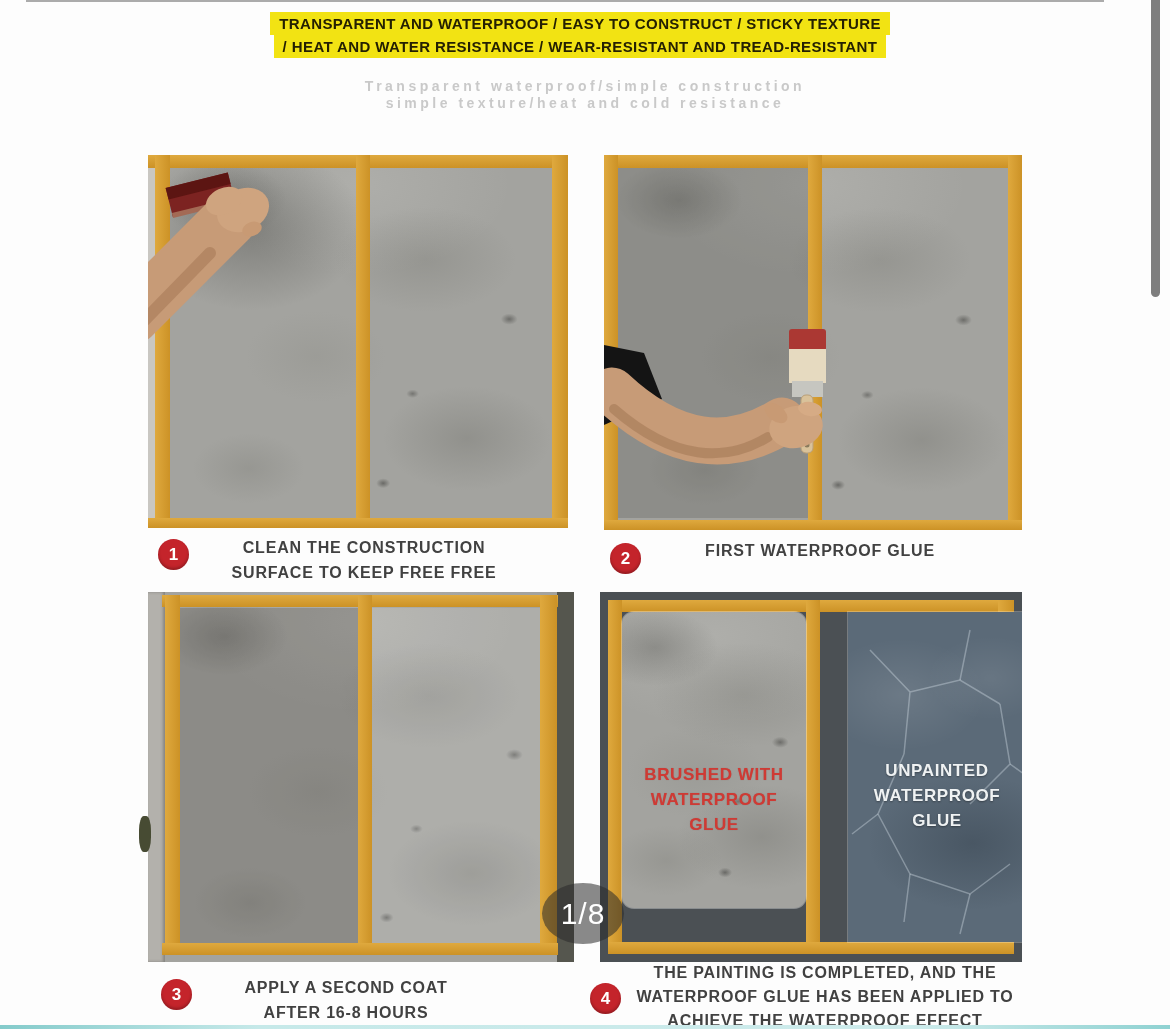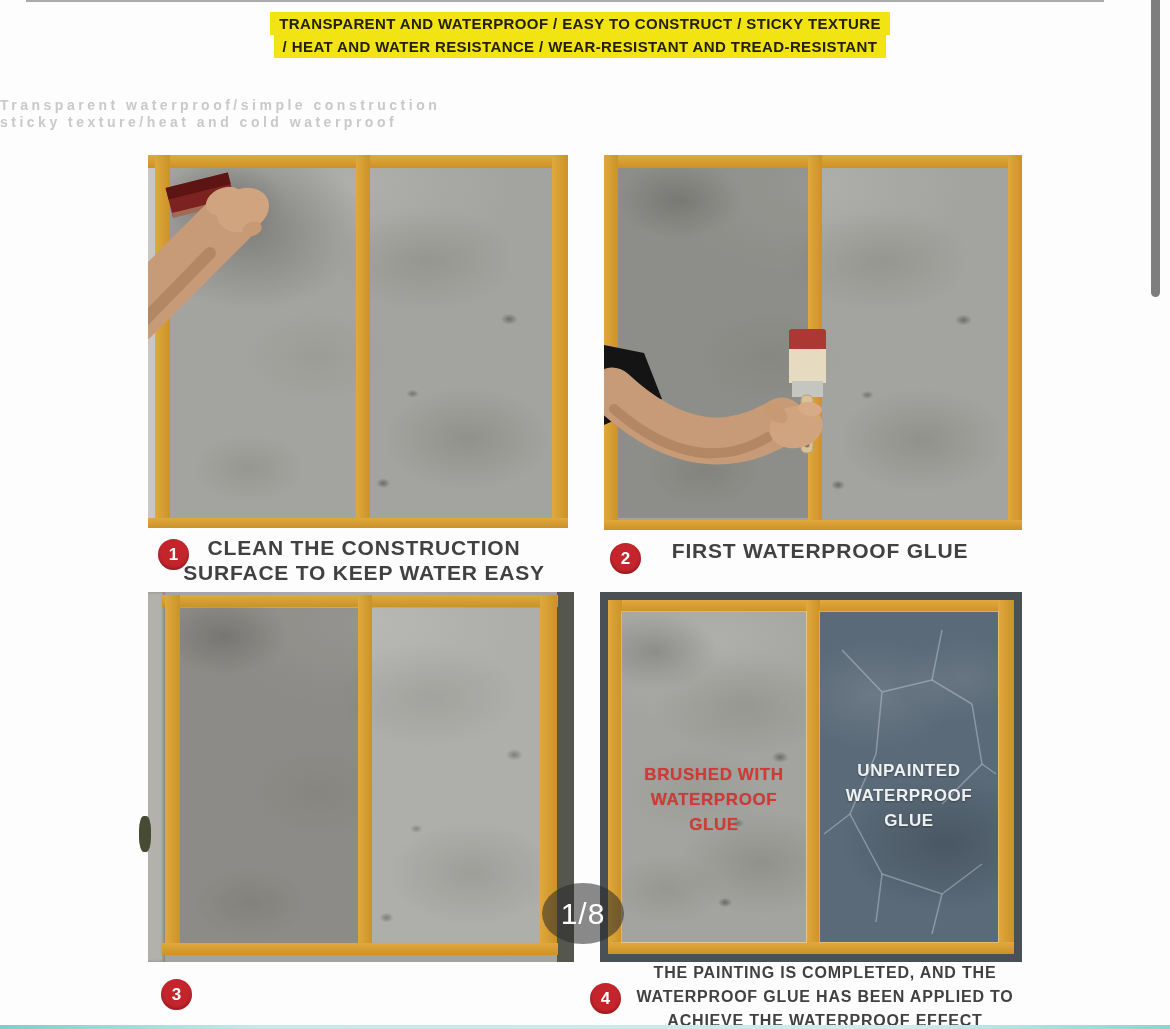--- a/index.html
+++ b/index.html
@@ -10,22 +10,22 @@
   
   .topline{position:absolute;left:26px;top:0;width:1078px;height:2px;background:rgba(70,70,70,.45);}
 
   
   .banner{position:absolute;left:0;right:10px;top:12px;text-align:center;line-height:0;}
   .banner .row{line-height:0;}
   .hl{display:inline-block;background:#f2e313;color:#242002;font-weight:bold;
       font-size:15px;line-height:19px;letter-spacing:.4px;padding:2px 9px;}
 
   
-  .watermark{position:absolute;left:0;right:0;top:78px;color:#c9c9c9;
-             font-size:14px;font-weight:bold;letter-spacing:3.5px;line-height:17px;margin-top:19px;}
+  .watermark{position:absolute;left:0;right:0;top:78px;text-align:center;color:#c9c9c9;
+             font-size:14px;font-weight:bold;letter-spacing:3.5px;line-height:17px;}
 
   
   .photo{position:absolute;overflow:hidden;}
   .concrete{background-color:#a3a39f;background-image:
     radial-gradient(90px 55px at 18% 12%,rgba(80,80,76,.32),transparent 70%),
     radial-gradient(130px 75px at 66% 28%,rgba(118,118,112,.30),transparent 70%),
     radial-gradient(100px 65px at 40% 54%,rgba(142,142,136,.33),transparent 70%),
     radial-gradient(120px 75px at 76% 76%,rgba(98,98,92,.28),transparent 70%),
     radial-gradient(80px 50px at 24% 84%,rgba(126,126,120,.33),transparent 70%),
     radial-gradient(10px 7px at 56% 88%,rgba(58,58,55,.55),transparent 70%),
@@ -33,31 +33,31 @@
     radial-gradient(9px 6px at 63% 64%,rgba(60,60,57,.45),transparent 70%),
     radial-gradient(220px 130px at 50% 8%,rgba(232,232,228,.16),transparent 70%);}
   .tapeH{position:absolute;background:linear-gradient(180deg,#dfa93e,#cc9226);}
   .tapeV{position:absolute;background:linear-gradient(90deg,#dfa93e,#cc9226);}
   .shade{position:absolute;pointer-events:none;}
 
   
   .slate{background-color:#5b6a78;background-image:
     radial-gradient(120px 80px at 30% 25%,rgba(255,255,255,.10),transparent 70%),
     radial-gradient(140px 90px at 70% 70%,rgba(20,30,40,.25),transparent 75%),
-    radial-gradient(90px 60px at 80% 20%,rgba(255,255,255,.08),transparent 70%);}
+    radial-gradient(90px 60px at 80% 20%,rgba(255,255,255,.08),transparent 70%); margin-left: 28px;}
 
   
   .p4label{position:absolute;text-align:center;font-weight:bold;font-size:17px;
            line-height:25px;letter-spacing:.6px;}
   .p4label.red{color:#cf3a34;text-shadow:0 0 1px rgba(120,20,20,.3);}
   .p4label.white{color:#eff2f3;text-shadow:0 1px 2px rgba(0,0,0,.35);}
 
   
   .cap{position:absolute;text-align:center;font-weight:bold;color:#414141;
-       font-size:21px;line-height:25px;letter-spacing:.8px;}
+       font-size:16px;line-height:25px;letter-spacing:.8px;}
   .cap4{font-size:16px;line-height:24px;}
   .stepnum{position:absolute;width:31px;height:31px;border-radius:50%;background:#c4242b;
            color:#fff;font-weight:bold;font-size:17px;display:flex;align-items:center;
            justify-content:center;box-shadow:inset 0 -2px 3px rgba(0,0,0,.25);}
 
   
   .badge{position:absolute;left:542px;top:883px;width:82px;height:61px;border-radius:50%;
          background:rgba(42,42,42,.55);color:#fff;font-size:30px;display:flex;
          align-items:center;justify-content:center;z-index:12;letter-spacing:1px;}
 
@@ -78,21 +78,21 @@
 
   <div class="topline"></div>
 
   <div class="banner">
     <div class="row"><span class="hl">TRANSPARENT AND WATERPROOF / EASY TO CONSTRUCT / STICKY TEXTURE</span></div>
     <div class="row"><span class="hl">/ HEAT AND WATER RESISTANCE / WEAR-RESISTANT AND TREAD-RESISTANT</span></div>
   </div>
 
   <div class="watermark">
     <div>Transparent waterproof/simple construction</div>
-    <div>sticky texture/heat and cold waterproof</div>
+    <div>simple texture/heat and cold resistance</div>
   </div>
 
   <div class="photo" style="left:148px;top:155px;width:420px;height:373px;">
     <div class="concrete fill"></div>
     <div class="shade" style="left:14px;top:10px;width:200px;height:180px;
          background:radial-gradient(150px 110px at 45% 35%,rgba(60,60,56,.35),transparent 75%);"></div>
     <div style="position:absolute;left:0;top:0;width:7px;height:373px;background:#c9c7c2;"></div>
     <div class="tapeH" style="left:0;top:0;width:420px;height:13px;"></div>
     <div class="tapeV" style="left:7px;top:0;width:15px;height:373px;"></div>
     <div class="tapeV" style="left:208px;top:0;width:14px;height:373px;"></div>
@@ -149,22 +149,22 @@
     <div class="tapeH" style="left:14px;top:351px;width:396px;height:12px;"></div>
   </div>
   <div class="blob" style="left:139px;top:816px;width:12px;height:36px;background:#474b33;"></div>
 
   <div class="photo" style="left:600px;top:592px;width:422px;height:370px;background:#4b5054;">
     <div class="tapeH" style="left:8px;top:8px;width:406px;height:12px;"></div>
     <div class="tapeV" style="left:8px;top:8px;width:14px;height:354px;"></div>
     <div class="tapeV" style="left:206px;top:8px;width:14px;height:354px;"></div>
     <div class="tapeV" style="left:398px;top:8px;width:16px;height:354px;"></div>
     <div class="tapeH" style="left:8px;top:350px;width:406px;height:12px;"></div>
-    <div class="concrete" style="position:absolute;left:22px;top:20px;width:184px;height:330px;
-         box-shadow:0 0 0 1px rgba(255,255,255,.35);">
+    <div class="concrete" style="position:absolute;left:22px;top:20px;width:184px;height:296px;
+         box-shadow:0 0 0 1px rgba(255,255,255,.35);border-radius:12px;">
       <div class="p4label red" style="left:0;top:150px;width:184px;">
         <div>BRUSHED WITH</div>
         <div>WATERPROOF</div>
         <div>GLUE</div>
       </div>
     </div>
     <div class="slate" style="position:absolute;left:220px;top:20px;width:178px;height:330px;
          box-shadow:0 0 0 1px rgba(255,255,255,.25);">
       <svg style="position:absolute;left:0;top:0;" width="178" height="330" viewBox="0 0 178 330">
         <g stroke="rgba(215,226,233,.38)" stroke-width="1.5" fill="none">
@@ -181,33 +181,37 @@
         <div>GLUE</div>
       </div>
     </div>
   </div>
 
   <div class="stepnum" style="left:158px;top:539px;">
     <span>1</span>
     </div>
   <div class="cap" style="left:174px;top:535px;width:380px;">
     <div>CLEAN THE CONSTRUCTION</div>
-    <div>SURFACE TO KEEP WATER EASY</div>
+    <div>SURFACE TO KEEP FREE FREE</div>
   </div>
 
   <div class="stepnum" style="left:610px;top:543px;">
     <span>2</span>
     </div>
   <div class="cap" style="left:630px;top:538px;width:380px;">
     <div>FIRST WATERPROOF GLUE</div>
   </div>
 
   <div class="stepnum" style="left:161px;top:979px;">
     <span>3</span>
     </div>
+  <div class="cap" style="left:156px;top:975px;width:380px;">
+    <div>APPLY A SECOND COAT</div>
+    <div>AFTER 16-8 HOURS</div>
+  </div>
 
   <div class="stepnum" style="left:590px;top:983px;">
     <span>4</span>
     </div>
   <div class="cap cap4" style="left:625px;top:961px;width:400px;">
     <div>THE PAINTING IS COMPLETED, AND THE</div>
     <div>WATERPROOF GLUE HAS BEEN APPLIED TO</div>
     <div>ACHIEVE THE WATERPROOF EFFECT</div>
   </div>
 

